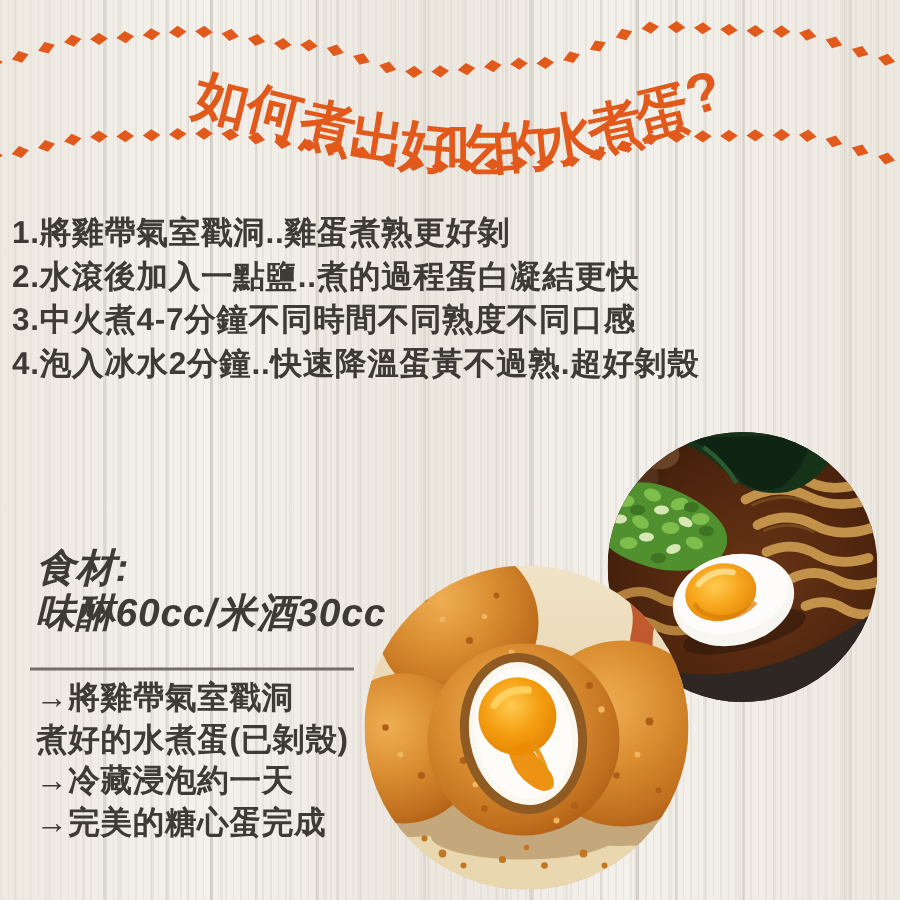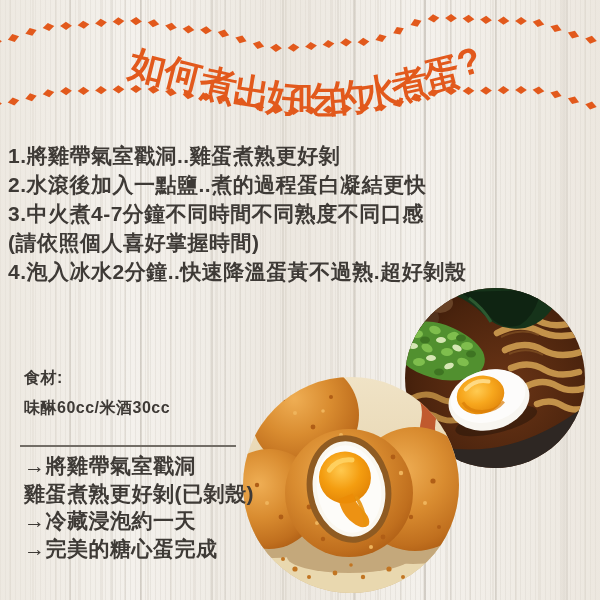--- a/index.html
+++ b/index.html
@@ -17,21 +17,21 @@
   .deco-svg{position:absolute;left:0;top:0;width:600px;height:600px;z-index:3;pointer-events:none;}
   .title{position:absolute;left:0;top:0;width:600px;height:130px;margin:0;z-index:4;}
   .title .tchar{
     position:absolute;font-size:37px;font-weight:700;line-height:1;
     transform:translate(-50%,-50%);white-space:pre;
   }
   .steps{position:absolute;left:8px;top:141px;z-index:4;}
   .steps p{margin:0;font-size:21px;line-height:29px;font-weight:600;letter-spacing:.5px;}
   .recipe-heading{position:absolute;left:20px;top:317px;margin:0;font-size:29px;font-weight:700;letter-spacing:1px;z-index:4;}
   .ingredients{position:absolute;left:24px;top:363px;z-index:4;}
-  .ingredients p{margin:0;font-size:16px;line-height:30px;font-weight:600;letter-spacing:.5px;}
+  .ingredients p{margin:0;font-size:26px;line-height:30px;font-weight:600;letter-spacing:.5px;font-style:italic;}
   .divider{position:absolute;left:20px;top:445px;width:216px;height:2px;background:#726d66;z-index:4;}
   .instructions{position:absolute;left:24px;top:452px;z-index:4;}
   .instructions p{margin:0;font-size:21px;line-height:27.5px;font-weight:600;letter-spacing:.5px;}
   .photo{position:absolute;border-radius:50%;overflow:hidden;}
   .photo svg{display:block;width:100%;height:100%;}
   .photo-ramen{left:405px;top:288px;width:180px;height:180px;z-index:1;}
   .photo-fried{left:243px;top:377px;width:216px;height:216px;z-index:2;}
 </style>
 </head>
 <body>
@@ -122,35 +122,34 @@
       <span class="tchar" style="left: 378px; top: 93px; transform: translate(-50%, -50%) rotate(-9deg); color: rgb(226, 89, 28);">水</span>
       <span class="tchar" style="left: 410px; top: 85px; transform: translate(-50%, -50%) rotate(-12deg); color: rgb(226, 89, 28);">煮</span>
       <span class="tchar" style="left: 442px; top: 75px; transform: translate(-50%, -50%) rotate(-14deg); color: rgb(226, 89, 28);">蛋</span>
       <span class="tchar" style="left: 469px; top: 62px; transform: translate(-50%, -50%) rotate(-17deg); color: rgb(226, 89, 28);">?</span>
     </h1>
 
   <div class="steps" style="color: rgb(62, 58, 54);">
     <p>1.將雞帶氣室戳洞..雞蛋煮熟更好剝</p>
     <p>2.水滾後加入一點鹽..煮的過程蛋白凝結更快</p>
     <p>3.中火煮4-7分鐘不同時間不同熟度不同口感</p>
-    <p>(請依照個人喜好掌握時間)</p>
     <p>4.泡入冰水2分鐘..快速降溫蛋黃不過熟.超好剝殼</p>
   </div>
 
 
   <div class="ingredients" style="color: rgb(62, 58, 54);">
     <p>食材:</p>
     <p>味醂60cc/米酒30cc</p>
   </div>
 
   <div class="divider"></div>
 
   <div class="instructions" style="color: rgb(62, 58, 54);">
     <p>→將雞帶氣室戳洞</p>
-    <p>雞蛋煮熟更好剝(已剝殼)</p>
+    <p>煮好的水煮蛋(已剝殼)</p>
     <p>→冷藏浸泡約一天</p>
     <p>→完美的糖心蛋完成</p>
   </div>
 
   <div class="photo photo-ramen">
     <svg viewBox="0 0 180 180">
       <defs>
         <radialGradient id="broth" cx="55%" cy="55%" r="70%">
           <stop offset="0%" stop-color="#6B3516"></stop>
             <stop offset="70%" stop-color="#4A230D"></stop>

